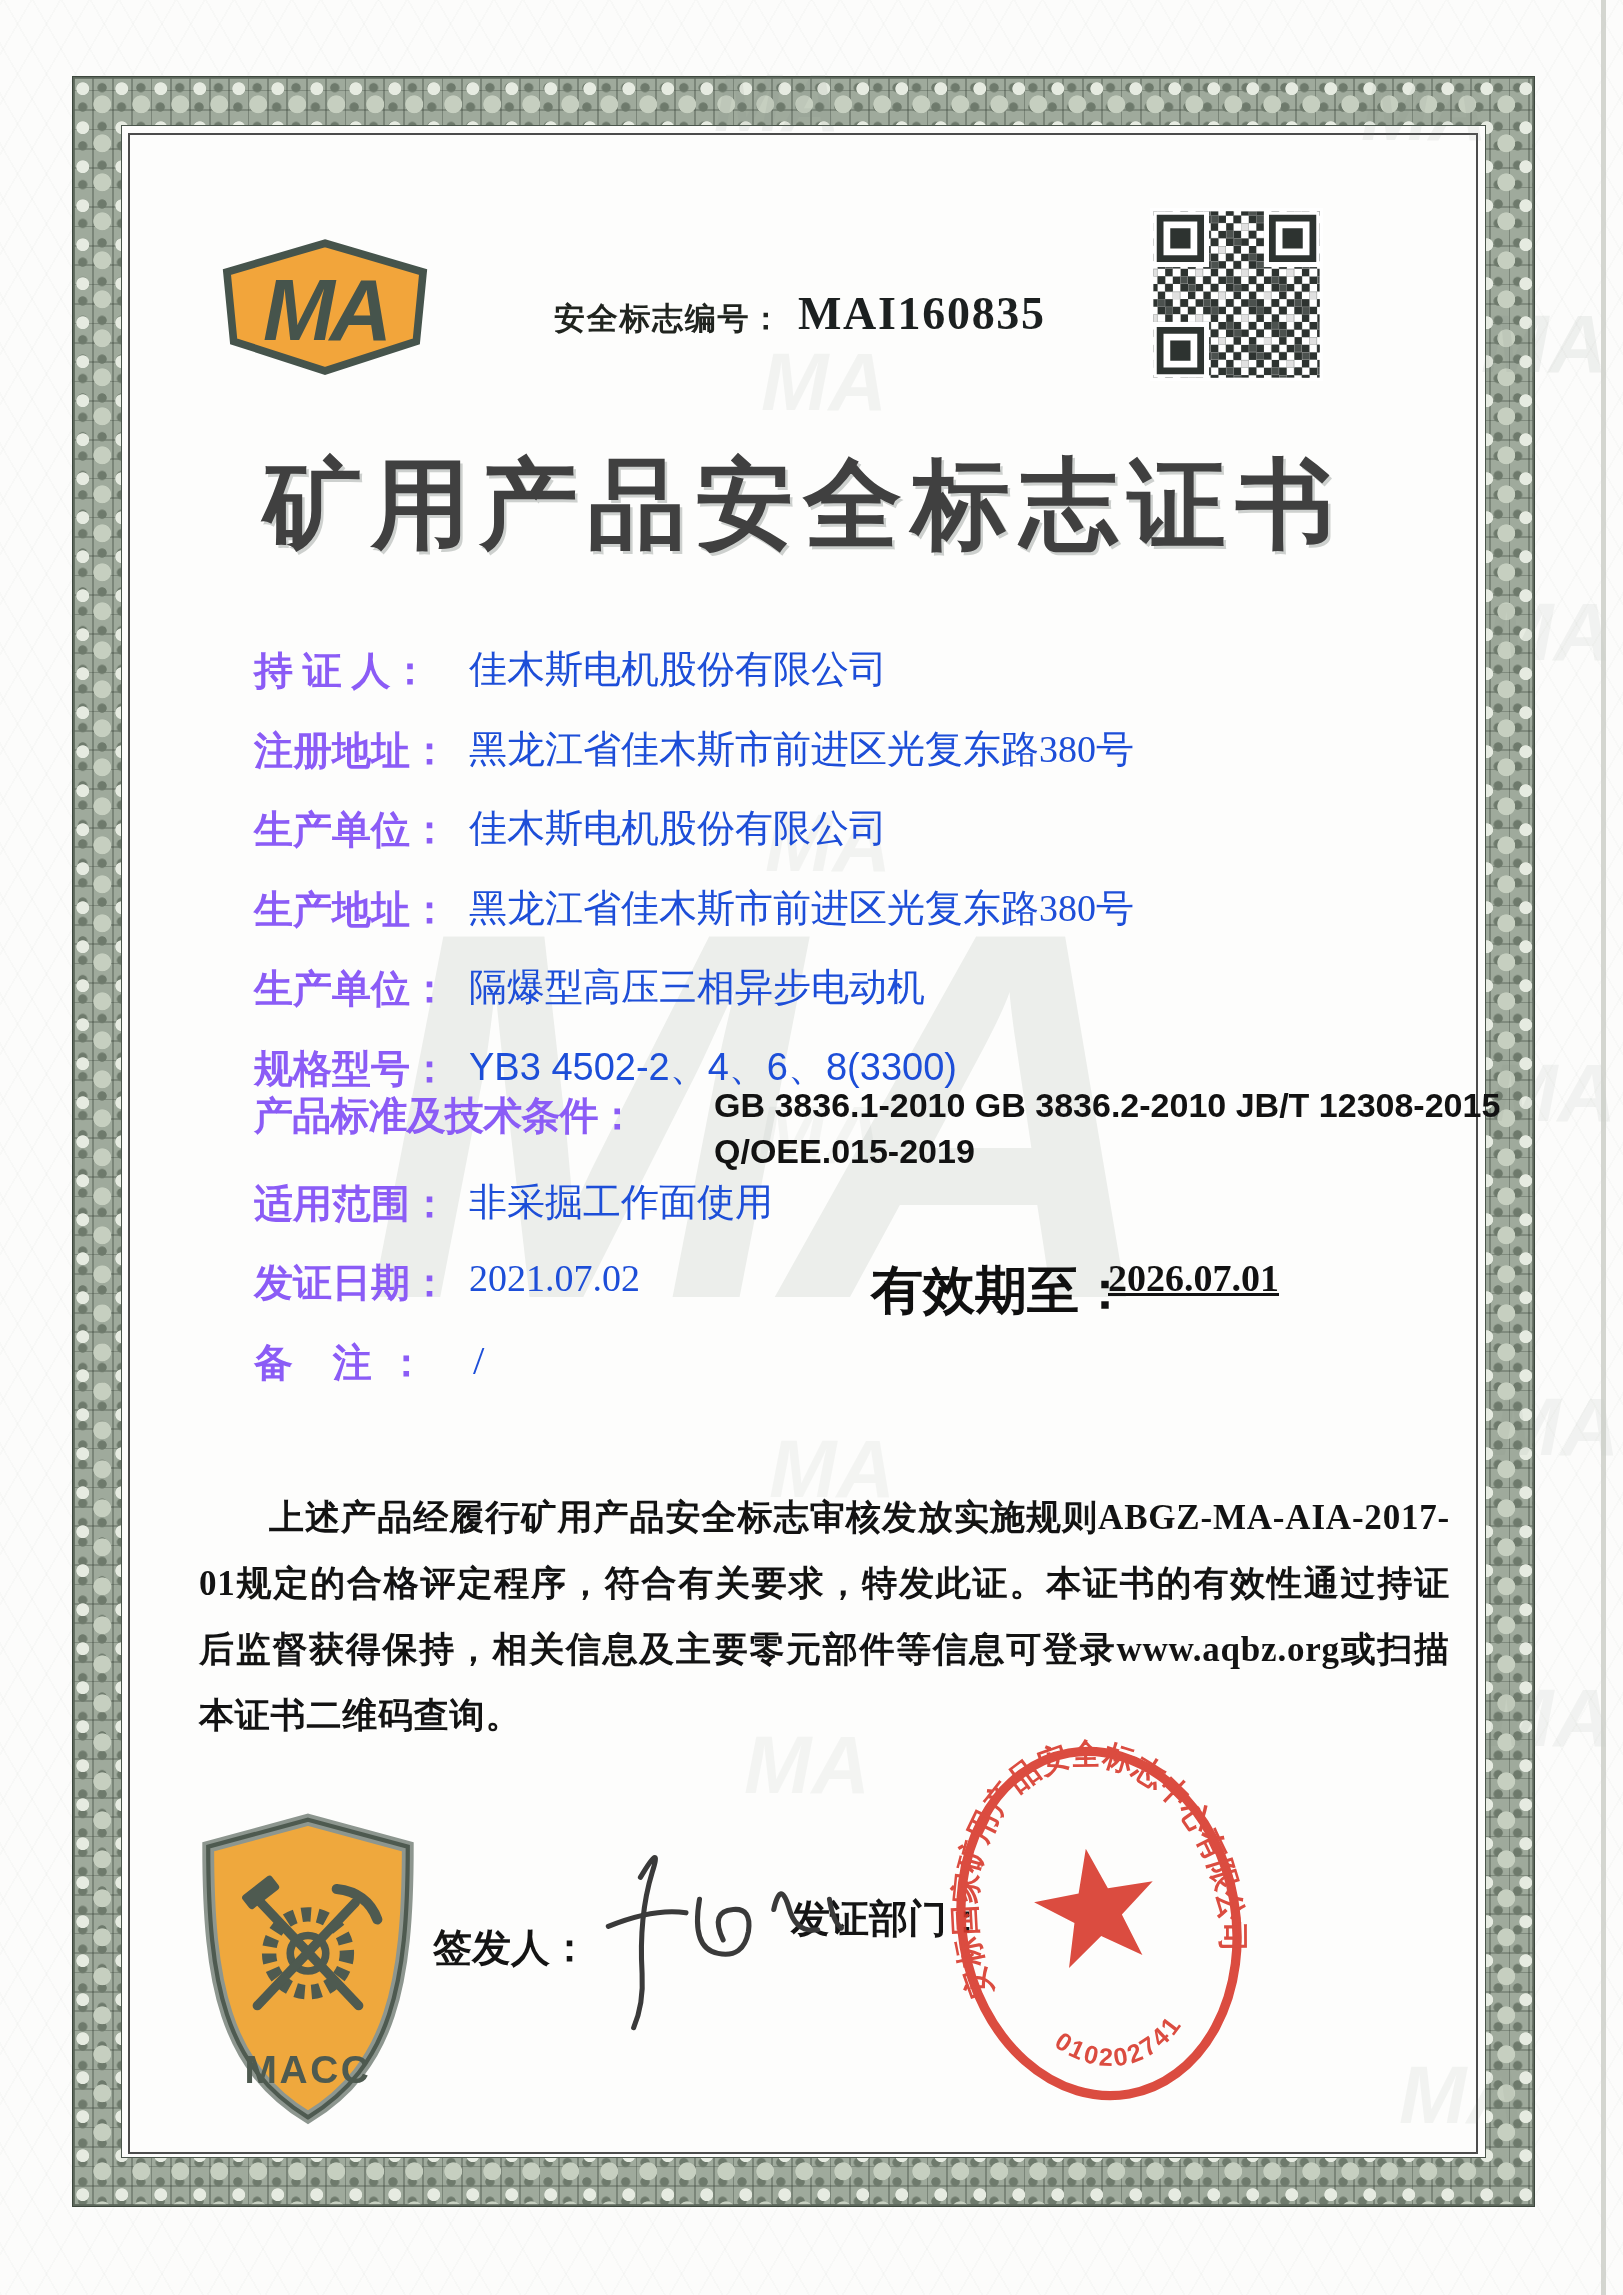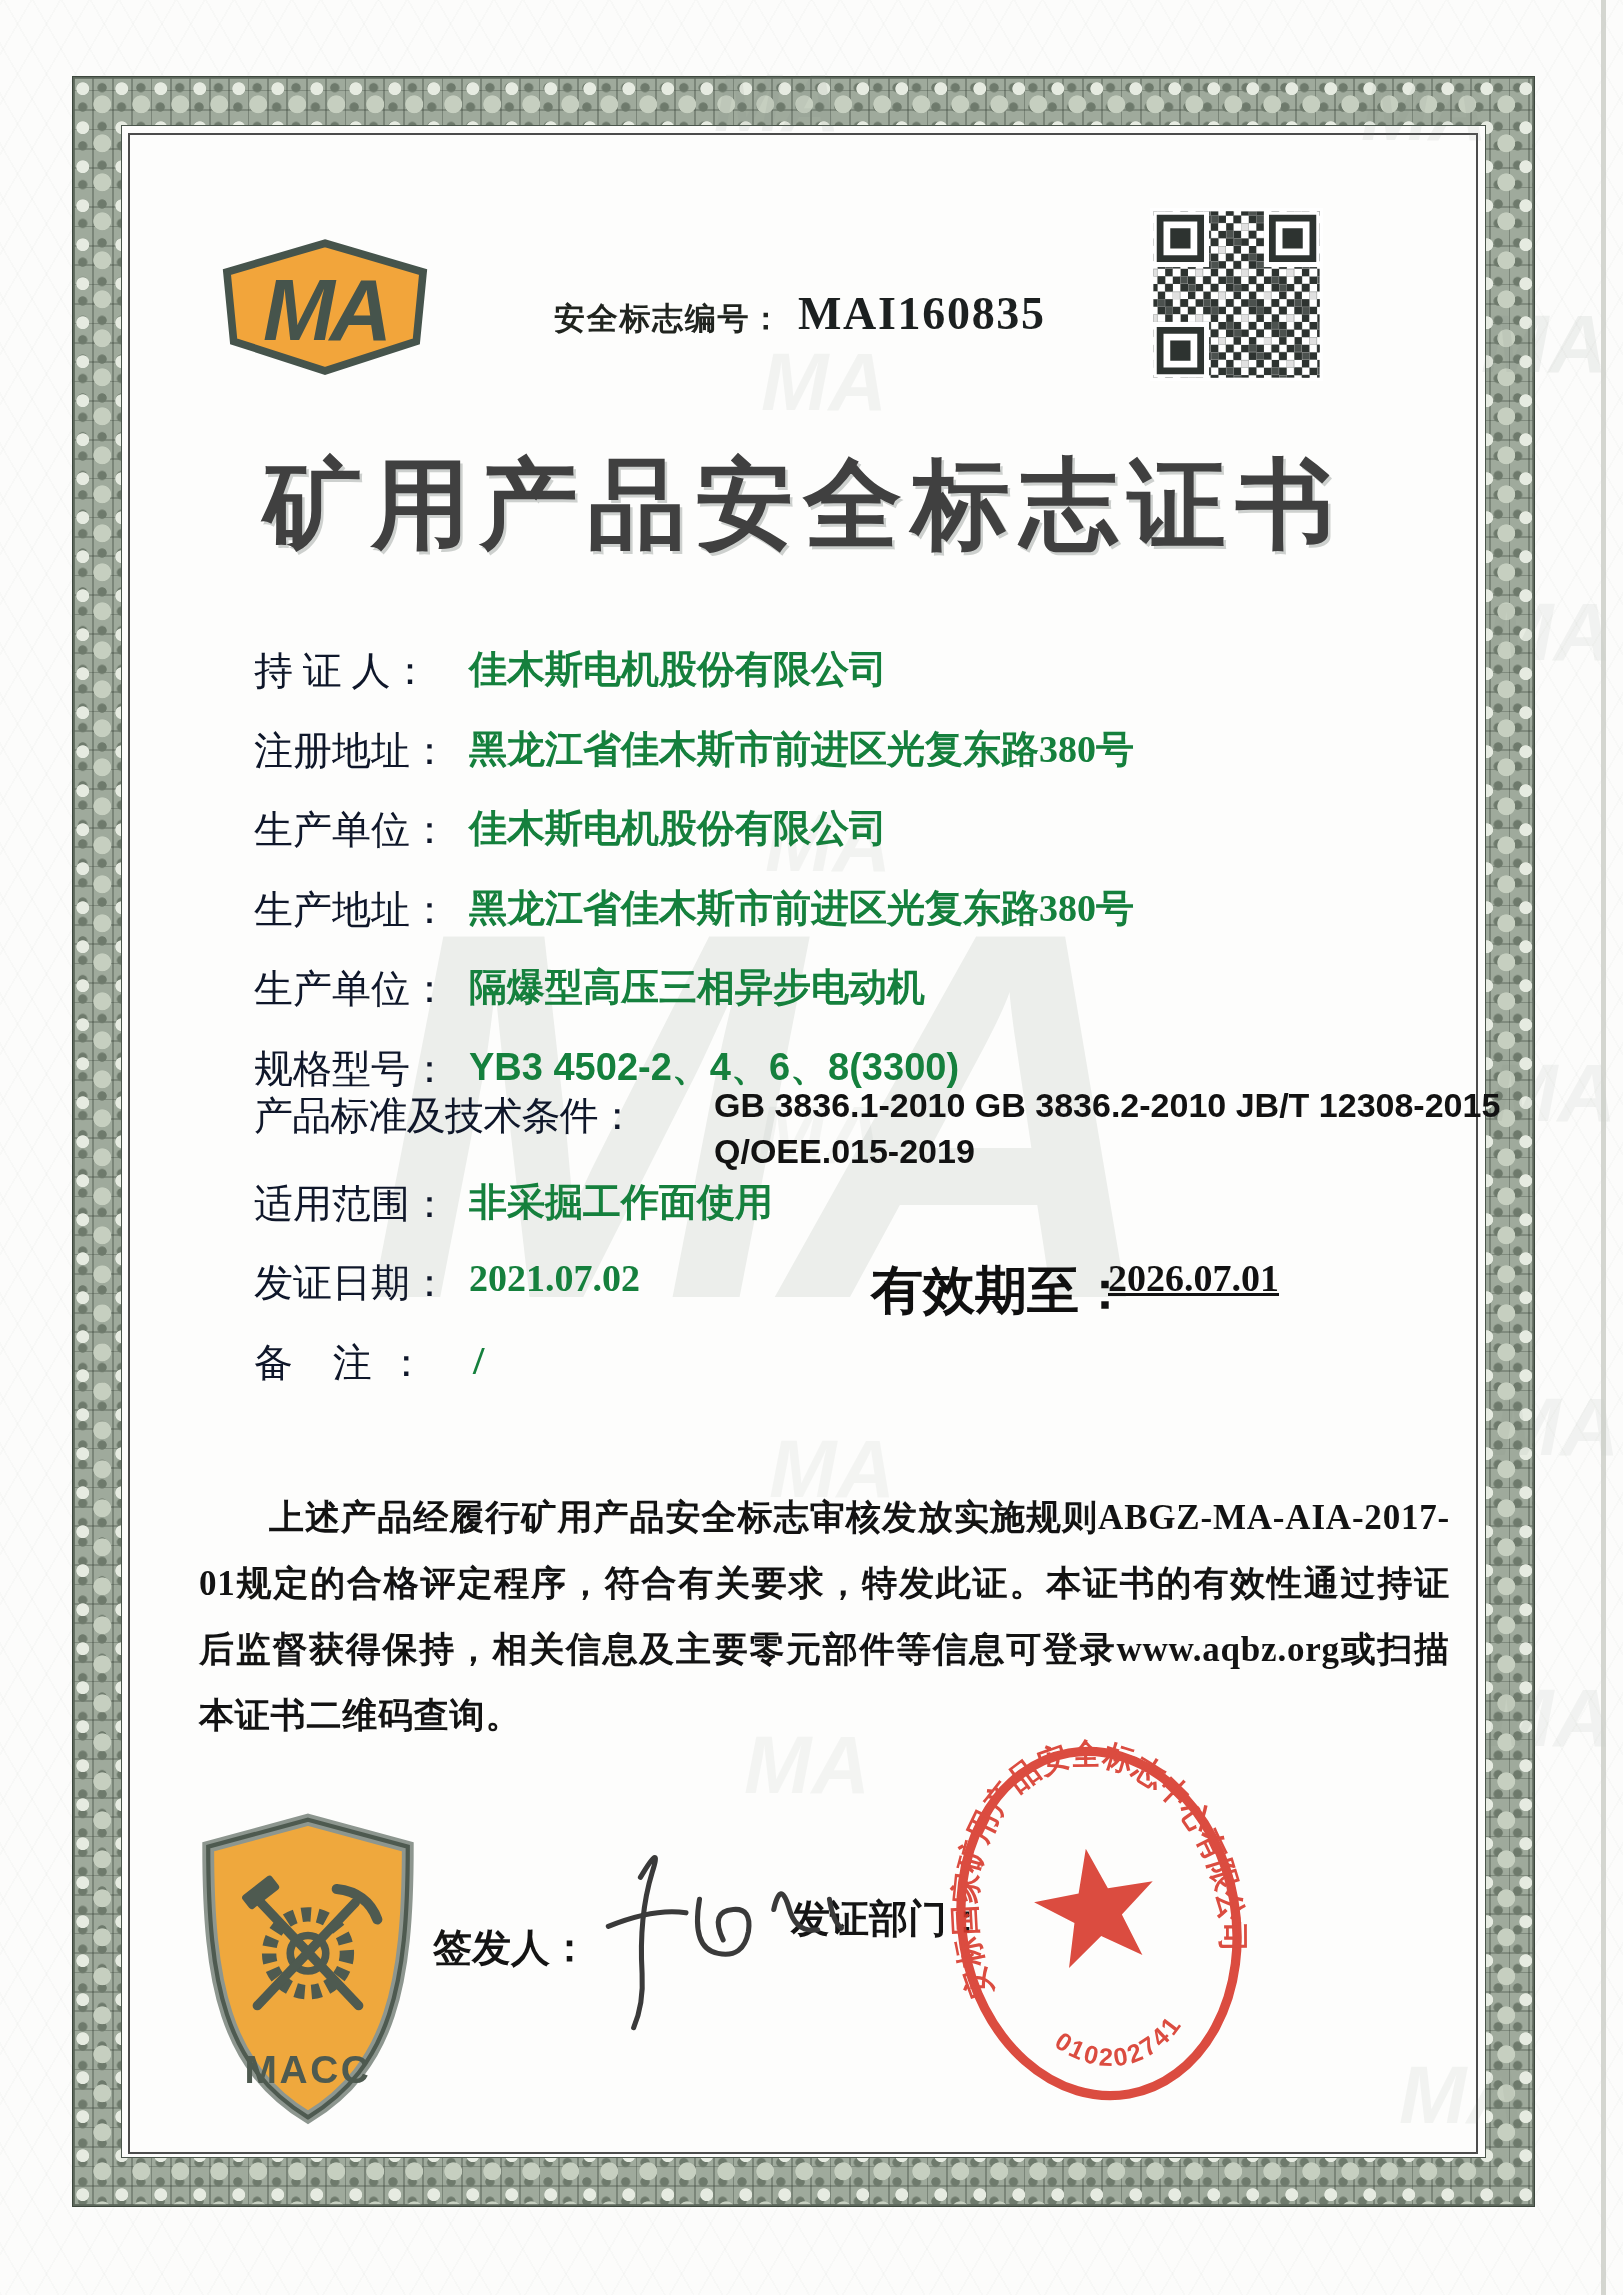--- a/index.html
+++ b/index.html
@@ -57,23 +57,23 @@
   .certno-value{font-size:46px; font-weight:600; font-family:Liberation Serif, serif; margin-left:15px; letter-spacing:1.7px; color:#1c2020;}
   .qr{position:absolute; left:1150px; top:208px; z-index:3;}
   .title{
     position:absolute; left:127px; top:440px; width:1353px; margin:0;
     text-align:center; font-size:98px; font-weight:bold;
     color:#404040; letter-spacing:10px; z-index:3;
     text-shadow:2.5px 2.5px 0 rgba(62,75,68,.25);
   }
   
   .row{position:absolute; left:0; width:1623px; height:47px; z-index:3;}
-  .flabel{position:absolute; left:254px; font-size:39px; font-weight:normal; color:#0f172a; white-space:nowrap;}
+  .flabel{position:absolute; left:254px; font-size:39px; font-weight:bold; color:#8b5cf6; white-space:nowrap;}
   .flabel-long{letter-spacing:-0.8px;}
-  .fvalue{position:absolute; left:469px; font-size:38px; font-weight:bold; color:#15803d; white-space:nowrap;}
+  .fvalue{position:absolute; left:469px; font-size:38px; font-weight:normal; color:#1d4ed8; white-space:nowrap;}
   .fvalue-std{position:absolute; left:714px; top:-6.8px; font-size:34px; font-weight:bold; font-family:"Liberation Sans", sans-serif; color:#121212; line-height:46px; white-space:nowrap;}
   .flabel2{position:absolute; left:871px; font-size:52px; font-weight:bold; color:#101010; white-space:nowrap;}
   .fvalue2{position:absolute; left:1108px; font-size:38px; font-weight:bold; color:#121212; white-space:nowrap;text-decoration:underline;}
   .fvalue-slash{left:473px; font-size:41px;}
   .latin{font-family:"Liberation Sans", sans-serif;}
   
   .statement{
     position:absolute; left:199px; top:1485px; width:1251px; margin:0; z-index:3;
     font-size:35px; line-height:66px; font-weight:600; letter-spacing:0.8px;
     text-align:justify; text-indent:2em; color:#131313;

